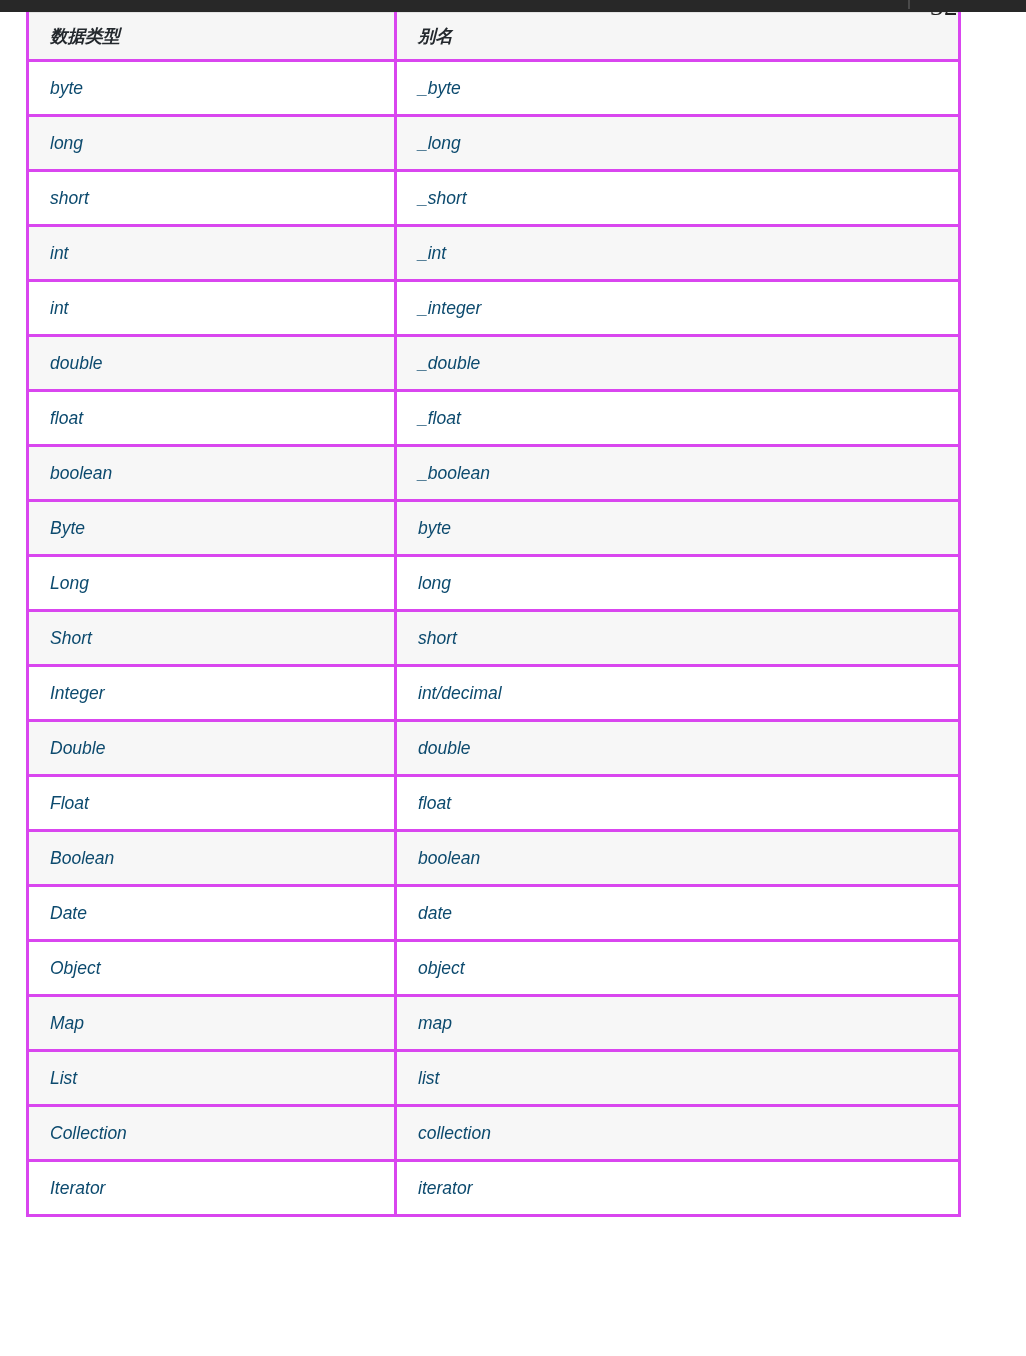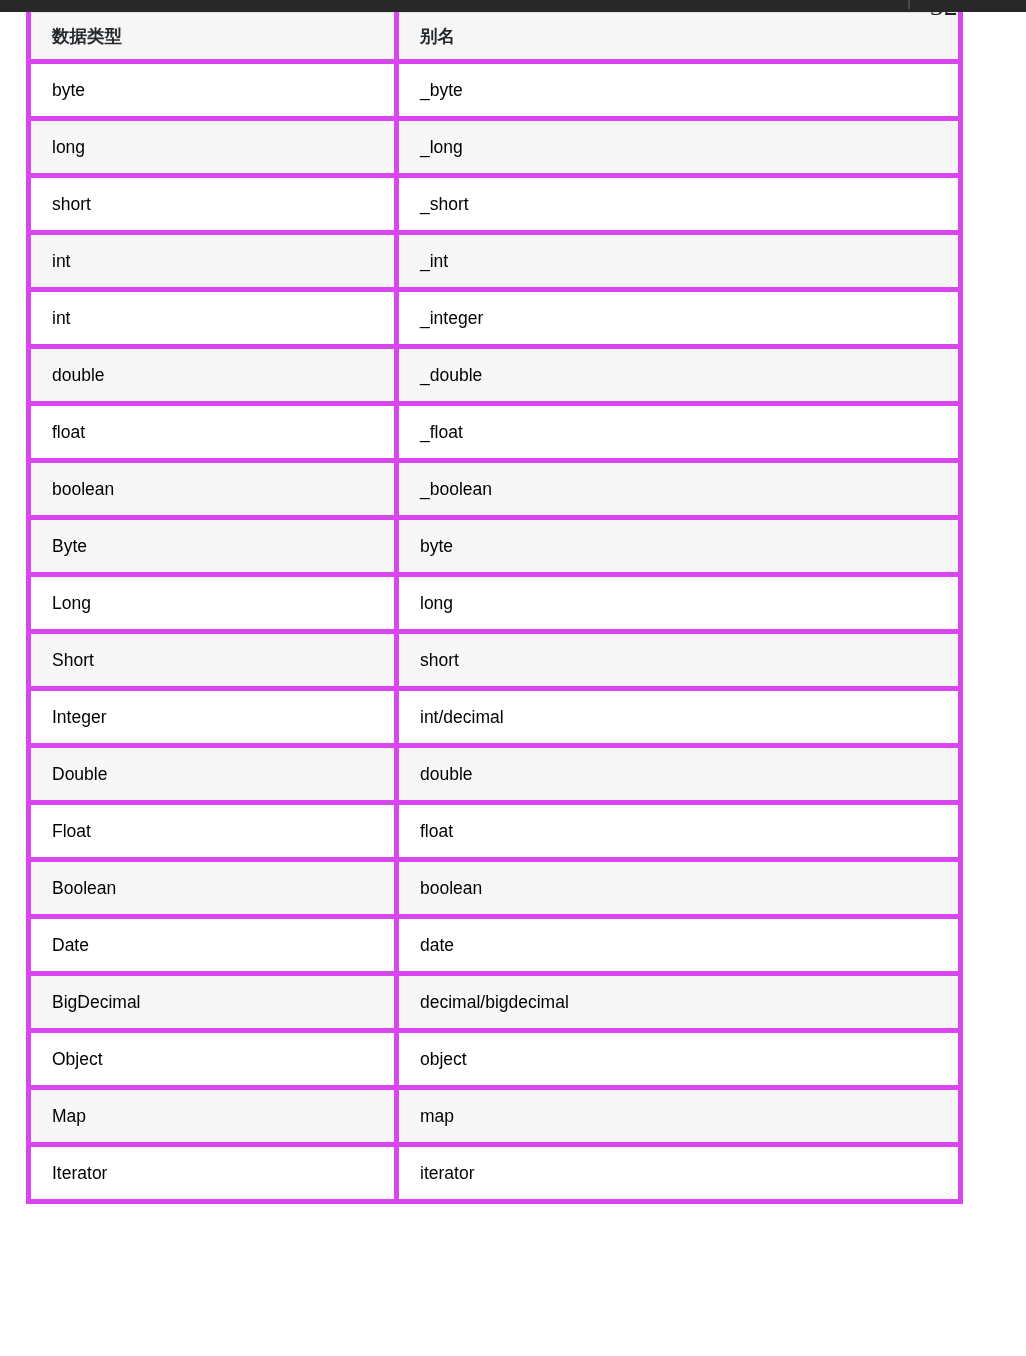--- a/index.html
+++ b/index.html
@@ -46,43 +46,44 @@
   }
 
   
   .doc {
     position: absolute;
     top: 12px;
     left: 0;
     width: 1026px;
     height: 1088px;
     background: #ffffff;
+    font-style: italic;
   }
 
   
   .type-table {
     position: absolute;
     top: 0px;
     left: 26px;
     width: 932px;
     border-collapse: collapse;
     table-layout: fixed;
     font-size: 17.5px;
   }
   .type-table col.c1 { width: 368px; }
   .type-table col.c2 { width: 564px; }
 
   .type-table th,
   .type-table td {
-    border: 5px solid #d946ef;
+    border: 3px solid #d946ef;
     padding: 0 0 0 21px;
     height: 52px;
     text-align: left;
     vertical-align: middle;
-    color: #000000;
+    color: #0c4a6e;
     font-weight: normal;
     line-height: 1.3;
     white-space: nowrap;
     overflow: hidden;
   }
 
   .type-table thead th {
     background: #f6f6f6;
     font-weight: bold;
     color: #24292e;
@@ -174,32 +175,36 @@
           <td>float</td>
         </tr>
         <tr class="even">
           <td>Boolean</td>
           <td>boolean</td>
         </tr>
         <tr class="odd">
           <td>Date</td>
           <td>date</td>
         </tr>
-        <tr class="even">
-          <td>BigDecimal</td>
-          <td>decimal/bigdecimal</td>
-        </tr>
         <tr class="odd">
           <td>Object</td>
           <td>object</td>
         </tr>
         <tr class="even">
           <td>Map</td>
           <td>map</td>
         </tr>
+        <tr class="even">
+          <td>List</td>
+          <td>list</td>
+        </tr>
+        <tr class="even">
+          <td>Collection</td>
+          <td>collection</td>
+        </tr>
         <tr class="odd">
           <td>Iterator</td>
           <td>iterator</td>
         </tr>
       </tbody>
   </table>
 
 </div>
 
 </body></html>

